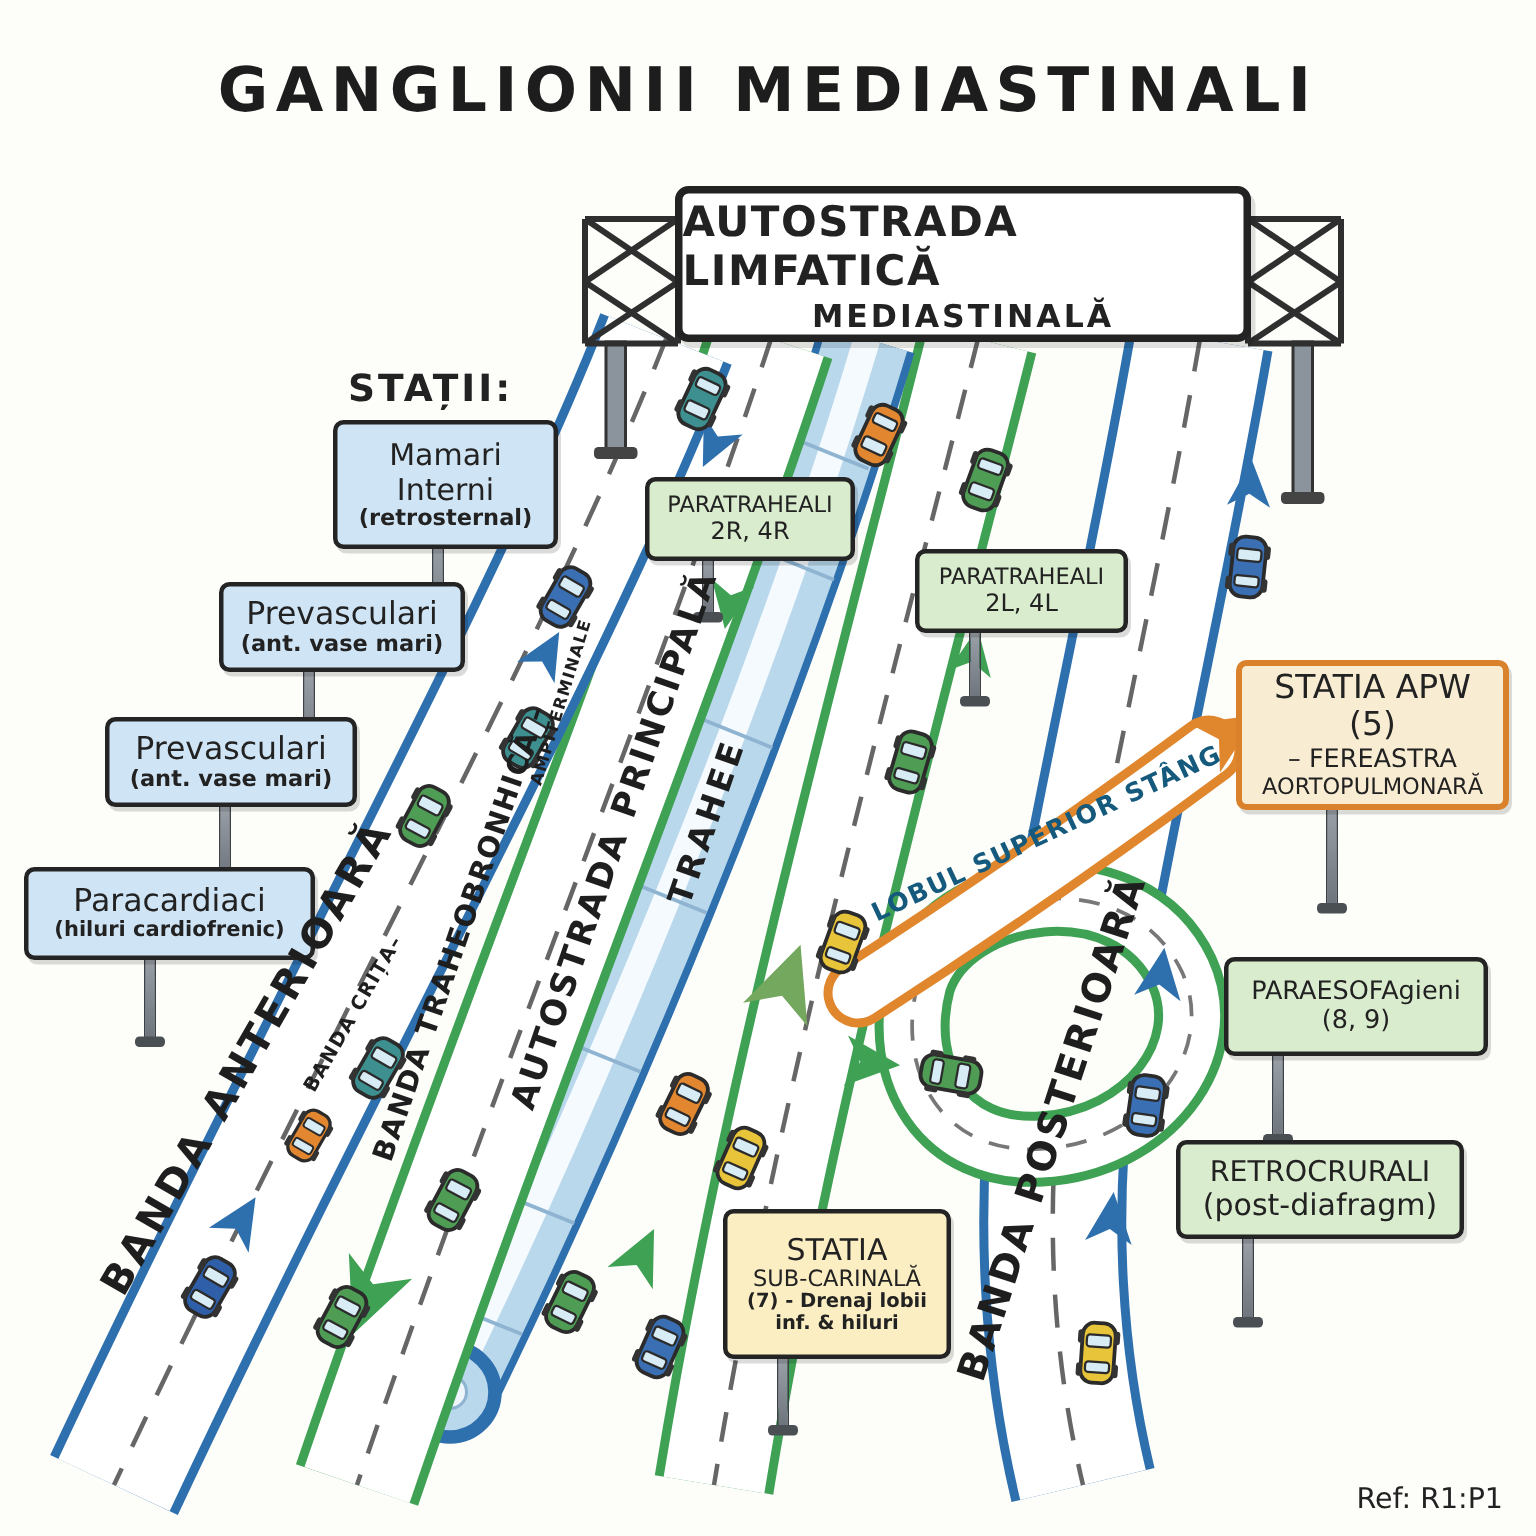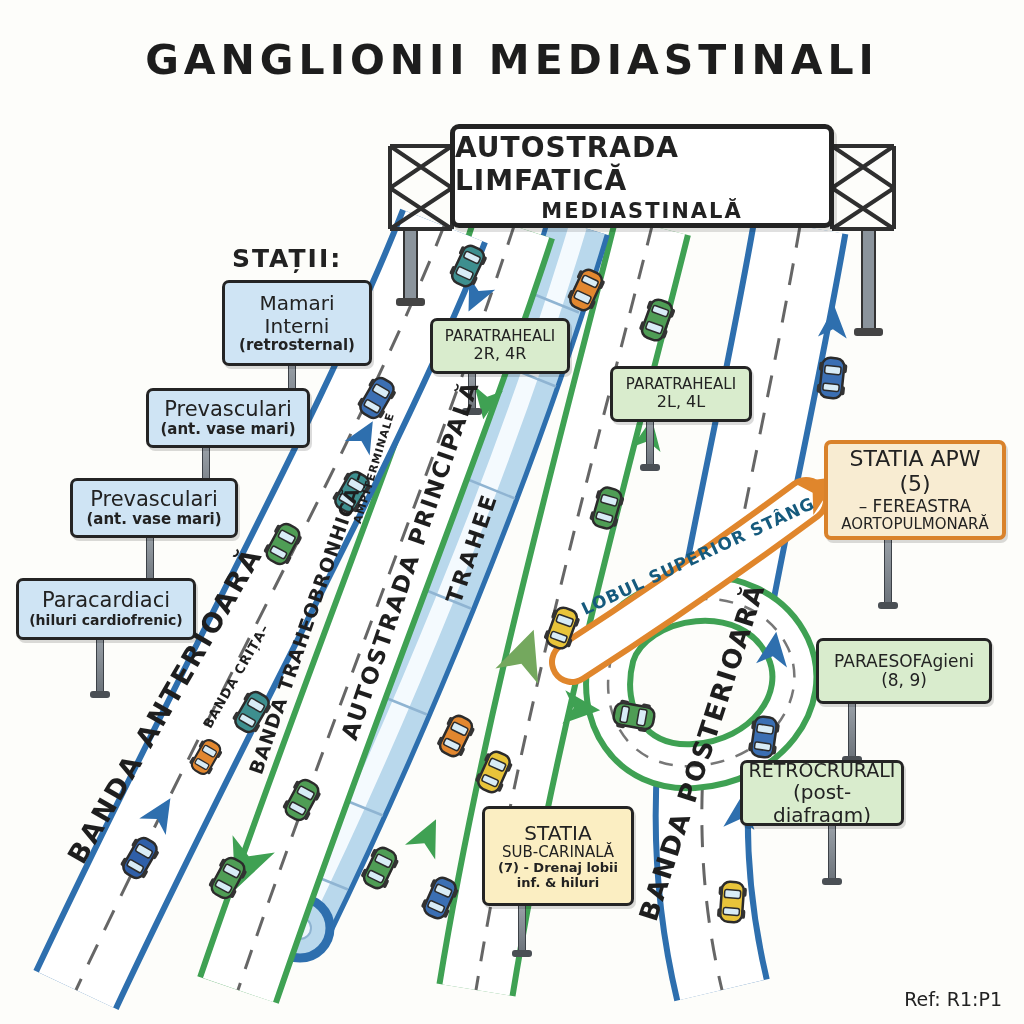--- a/index.html
+++ b/index.html
@@ -177,21 +177,21 @@
   <div class="sign sign-blue" style="left:146px;top:388px;width:164px;height:60px">
     <div class="t1" style="font-size:21px">Prevasculari</div>
     <div class="t2" style="font-size:15px">(ant. vase mari)</div>
   </div>
 
   <div class="sign sign-blue" style="left:70px;top:478px;width:168px;height:60px">
     <div class="t1" style="font-size:21px">Prevasculari</div>
     <div class="t2" style="font-size:15px">(ant. vase mari)</div>
   </div>
 
-  <div class="sign sign-blue" style="left:16px;top:578px;width:180px;height:62px">
+  <div class="sign sign-blue" style="left:16px;top:578px;width:194px;height:62px">
     <div class="t1" style="font-size:21px">Paracardiaci</div>
     <div class="t2" style="font-size:14px">(hiluri cardiofrenic)</div>
   </div>
 
   <div class="sign sign-green" style="left:430px;top:318px;width:140px;height:56px">
     <div class="t1" style="font-size:15px">PARATRAHEALI</div>
     <div class="t1" style="font-size:16px">2R, 4R</div>
   </div>
 
   <div class="sign sign-green" style="left:610px;top:366px;width:142px;height:56px">
@@ -203,21 +203,21 @@
     <div class="t1" style="font-size:22px">STATIA APW (5)</div>
     <div class="t1" style="font-size:17px">– FEREASTRA</div>
     <div class="t1" style="font-size:15px">AORTOPULMONARĂ</div>
   </div>
 
   <div class="sign sign-green" style="left:816px;top:638px;width:176px;height:66px">
     <div class="t1" style="font-size:17px">PARAESOFAgieni</div>
     <div class="t1" style="font-size:17px">(8, 9)</div>
   </div>
 
-  <div class="sign sign-green" style="left:740px;top:760px;width:164px;height:66px">
+  <div class="sign sign-green" style="left:784px;top:760px;width:192px;height:66px">
     <div class="t1" style="font-size:19px">RETROCRURALI</div>
     <div class="t1" style="font-size:20px">(post-diafragm)</div>
   </div>
 
   <div class="sign sign-yellow" style="left:482px;top:806px;width:152px;height:100px">
     <div class="t1" style="font-size:20px">STATIA</div>
     <div class="t1" style="font-size:15px">SUB-CARINALĂ</div>
     <div class="t2" style="font-size:13px">(7) - Drenaj lobii</div>
     <div class="t2" style="font-size:13px">inf. &amp; hiluri</div>
   </div>

